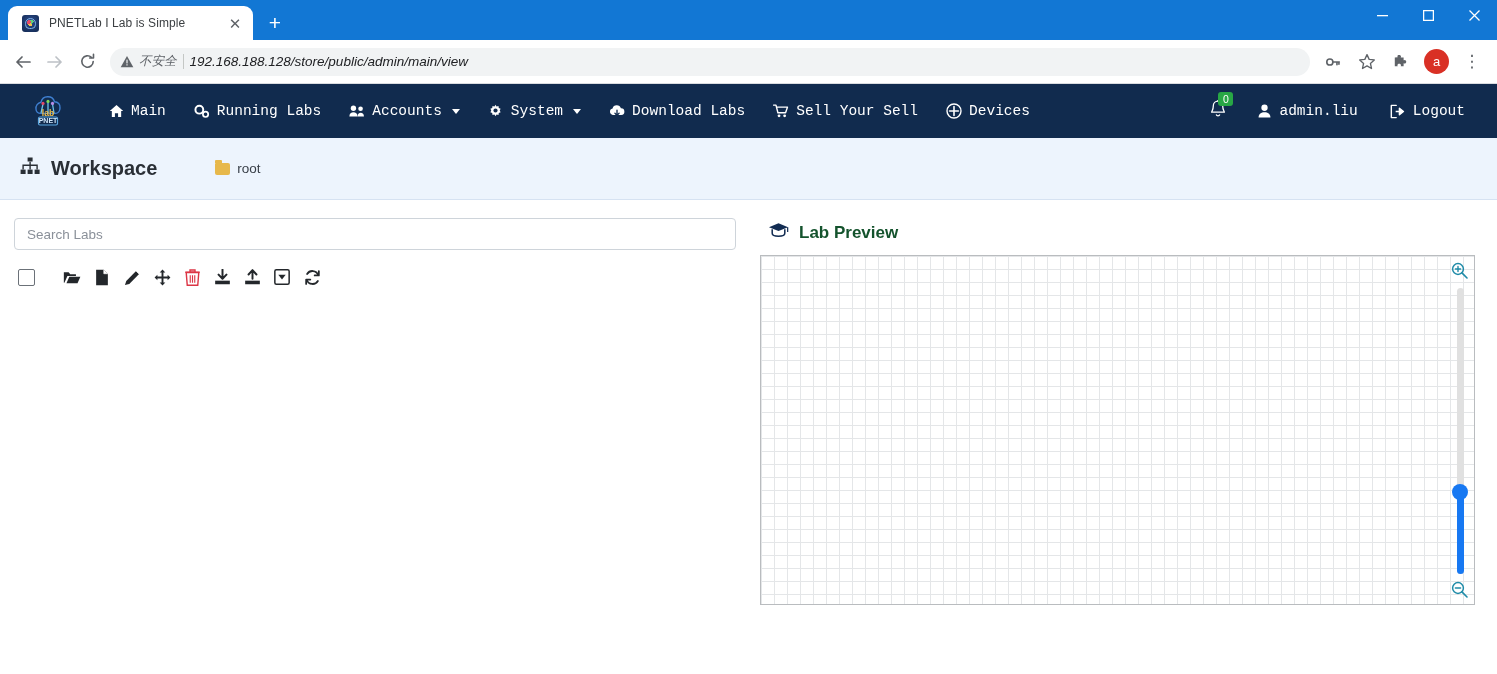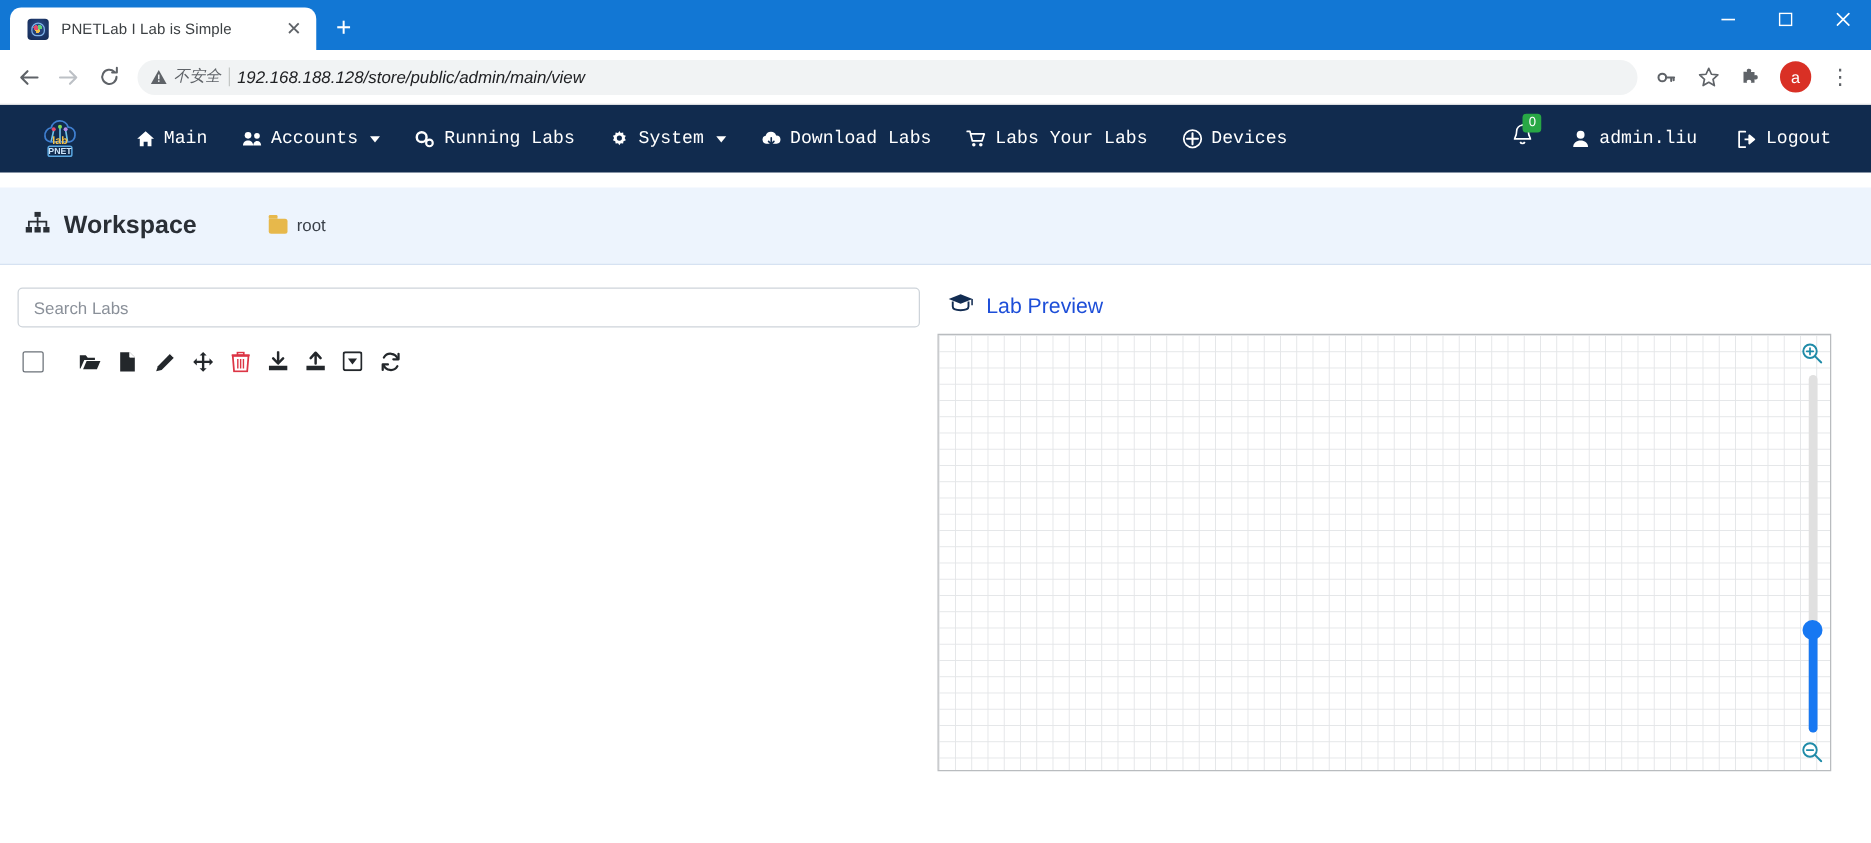--- a/index.html
+++ b/index.html
@@ -199,21 +199,20 @@
 
   
   .ws-bar {
     height: 62px;
     background: #edf4fd;
     display: flex;
     align-items: center;
     padding: 0 20px;
     gap: 14px;
     border-bottom: 1px solid #d6e2f2;
-    margin-top: 12px;
   }
   .ws-title {
     display: flex; align-items: center; gap: 11px;
     font-size: 20px;
     font-weight: bold;
     color: #2a2f36;
   }
   .crumb {
     display: flex; align-items: center; gap: 7px;
     font-size: 13.5px;
@@ -235,21 +234,21 @@
     background: #e7b84b;
     border-radius: 1px 1px 0 0;
   }
 
   
   .body-wrap {
     height: 460px;
     background: #ffffff;
     display: flex;
     padding: 18px 0 0 14px;
-    gap: 14px;
+    gap: 24px;
     position: relative;
   }
   .left-pane { width: 722px; flex: 0 0 722px; }
   .search-input {
     width: 722px;
     height: 32px;
     border: 1px solid #ced4da;
     border-radius: 4px;
     padding: 0 12px;
     font-size: 13.5px;
@@ -278,22 +277,22 @@
     width: 30px; height: 22px;
     display: flex; align-items: center; justify-content: center;
     color: #23272b;
   }
   .tb-ico.danger { color: #dc3545; }
 
   .right-pane { flex: 1 1 auto; position: relative; }
   .lp-title {
     display: flex; align-items: center; gap: 10px;
     font-size: 17px;
-    font-weight: normal;
-    color: #1d4ed8;
+    font-weight: bold;
+    color: #14532d;
     margin: 4px 0 12px 8px;
   }
   .canvas-box {
     position: relative;
     width: 715px;
     height: 350px;
     background-color: #ffffff;
     border: 1px solid #b9bcbf;
     background-image:
       linear-gradient(to right, #e4e6e8 1px, transparent 1px),
@@ -447,43 +446,43 @@
       <span class="ni">
         <svg width="15" height="14" viewBox="0 0 16 15">
             <path d="M8 1 L15.2 7.4 H13 V14 H9.7 V10 H6.3 V14 H3 V7.4 H0.8 Z" fill="#fff"></path>
           </svg>
       </span>
       <span>Main</span>
     </a>
 
     <a class="nav-link">
       <span class="ni">
+        <svg width="17" height="15" viewBox="0 0 18 16">
+            <circle cx="6" cy="6" r="4.4" fill="none" stroke="#fff" stroke-width="2.2"></circle>
+            <circle cx="13" cy="11.2" r="3" fill="none" stroke="#fff" stroke-width="1.9"></circle>
+          </svg>
+      </span>
+      <span>Running Labs</span>
+    </a>
+
+    <a class="nav-link">
+      <span class="ni">
         <svg width="17" height="14" viewBox="0 0 18 15">
             <circle cx="5" cy="4.4" r="3" fill="#fff"></circle>
             <circle cx="13" cy="4.9" r="2.6" fill="#fff"></circle>
             <path d="M0.4 13.6c0-2.9 2.1-4.6 4.6-4.6s4.6 1.7 4.6 4.6z" fill="#fff"></path>
             <path d="M9.6 13.6c0-2.6 1.6-4.1 3.6-4.1s3.6 1.5 3.6 4.1z" fill="#fff"></path>
           </svg>
       </span>
       <span>Accounts</span>
       <span class="caret"></span>
     </a>
 
     <a class="nav-link">
       <span class="ni">
-        <svg width="17" height="15" viewBox="0 0 18 16">
-            <circle cx="6" cy="6" r="4.4" fill="none" stroke="#fff" stroke-width="2.2"></circle>
-            <circle cx="13" cy="11.2" r="3" fill="none" stroke="#fff" stroke-width="1.9"></circle>
-          </svg>
-      </span>
-      <span>Running Labs</span>
-    </a>
-
-    <a class="nav-link">
-      <span class="ni">
         <svg width="15" height="15" viewBox="0 0 16 16">
             <path d="M8 0.8l1.1 1.8 2.1-.4.3 2.1 2 .7-1 1.9 1 1.9-2 .7-.3 2.1-2.1-.4L8 13.1l-1.1-1.9-2.1.4-.3-2.1-2-.7 1-1.9-1-1.9 2-.7.3-2.1 2.1.4z" fill="#fff"></path>
             <circle cx="8" cy="6.9" r="2.2" fill="#112b4e"></circle>
           </svg>
       </span>
       <span>System</span>
       <span class="caret"></span>
     </a>
 
     <a class="nav-link">
@@ -497,21 +496,21 @@
     </a>
 
     <a class="nav-link">
       <span class="ni">
         <svg width="16" height="14" viewBox="0 0 17 15">
             <path d="M0.6 1.2h2.5l2.1 8.2h8.2l2-6H4.3" fill="none" stroke="#fff" stroke-width="1.5" stroke-linecap="round" stroke-linejoin="round"></path>
             <circle cx="6.4" cy="12.7" r="1.5" fill="#fff"></circle>
             <circle cx="12.4" cy="12.7" r="1.5" fill="#fff"></circle>
           </svg>
       </span>
-      <span>Labs Your Labs</span>
+      <span>Sell Your Sell</span>
     </a>
 
     <a class="nav-link">
       <span class="ni">
         <svg width="16" height="16" viewBox="0 0 16 16">
             <circle cx="8" cy="8" r="7" fill="none" stroke="#fff" stroke-width="1.4"></circle>
             <path d="M8 3.6 V12.4 M3.6 8 H12.4" stroke="#fff" stroke-width="1.6" stroke-linecap="round"></path>
           </svg>
       </span>
       <span>Devices</span>

